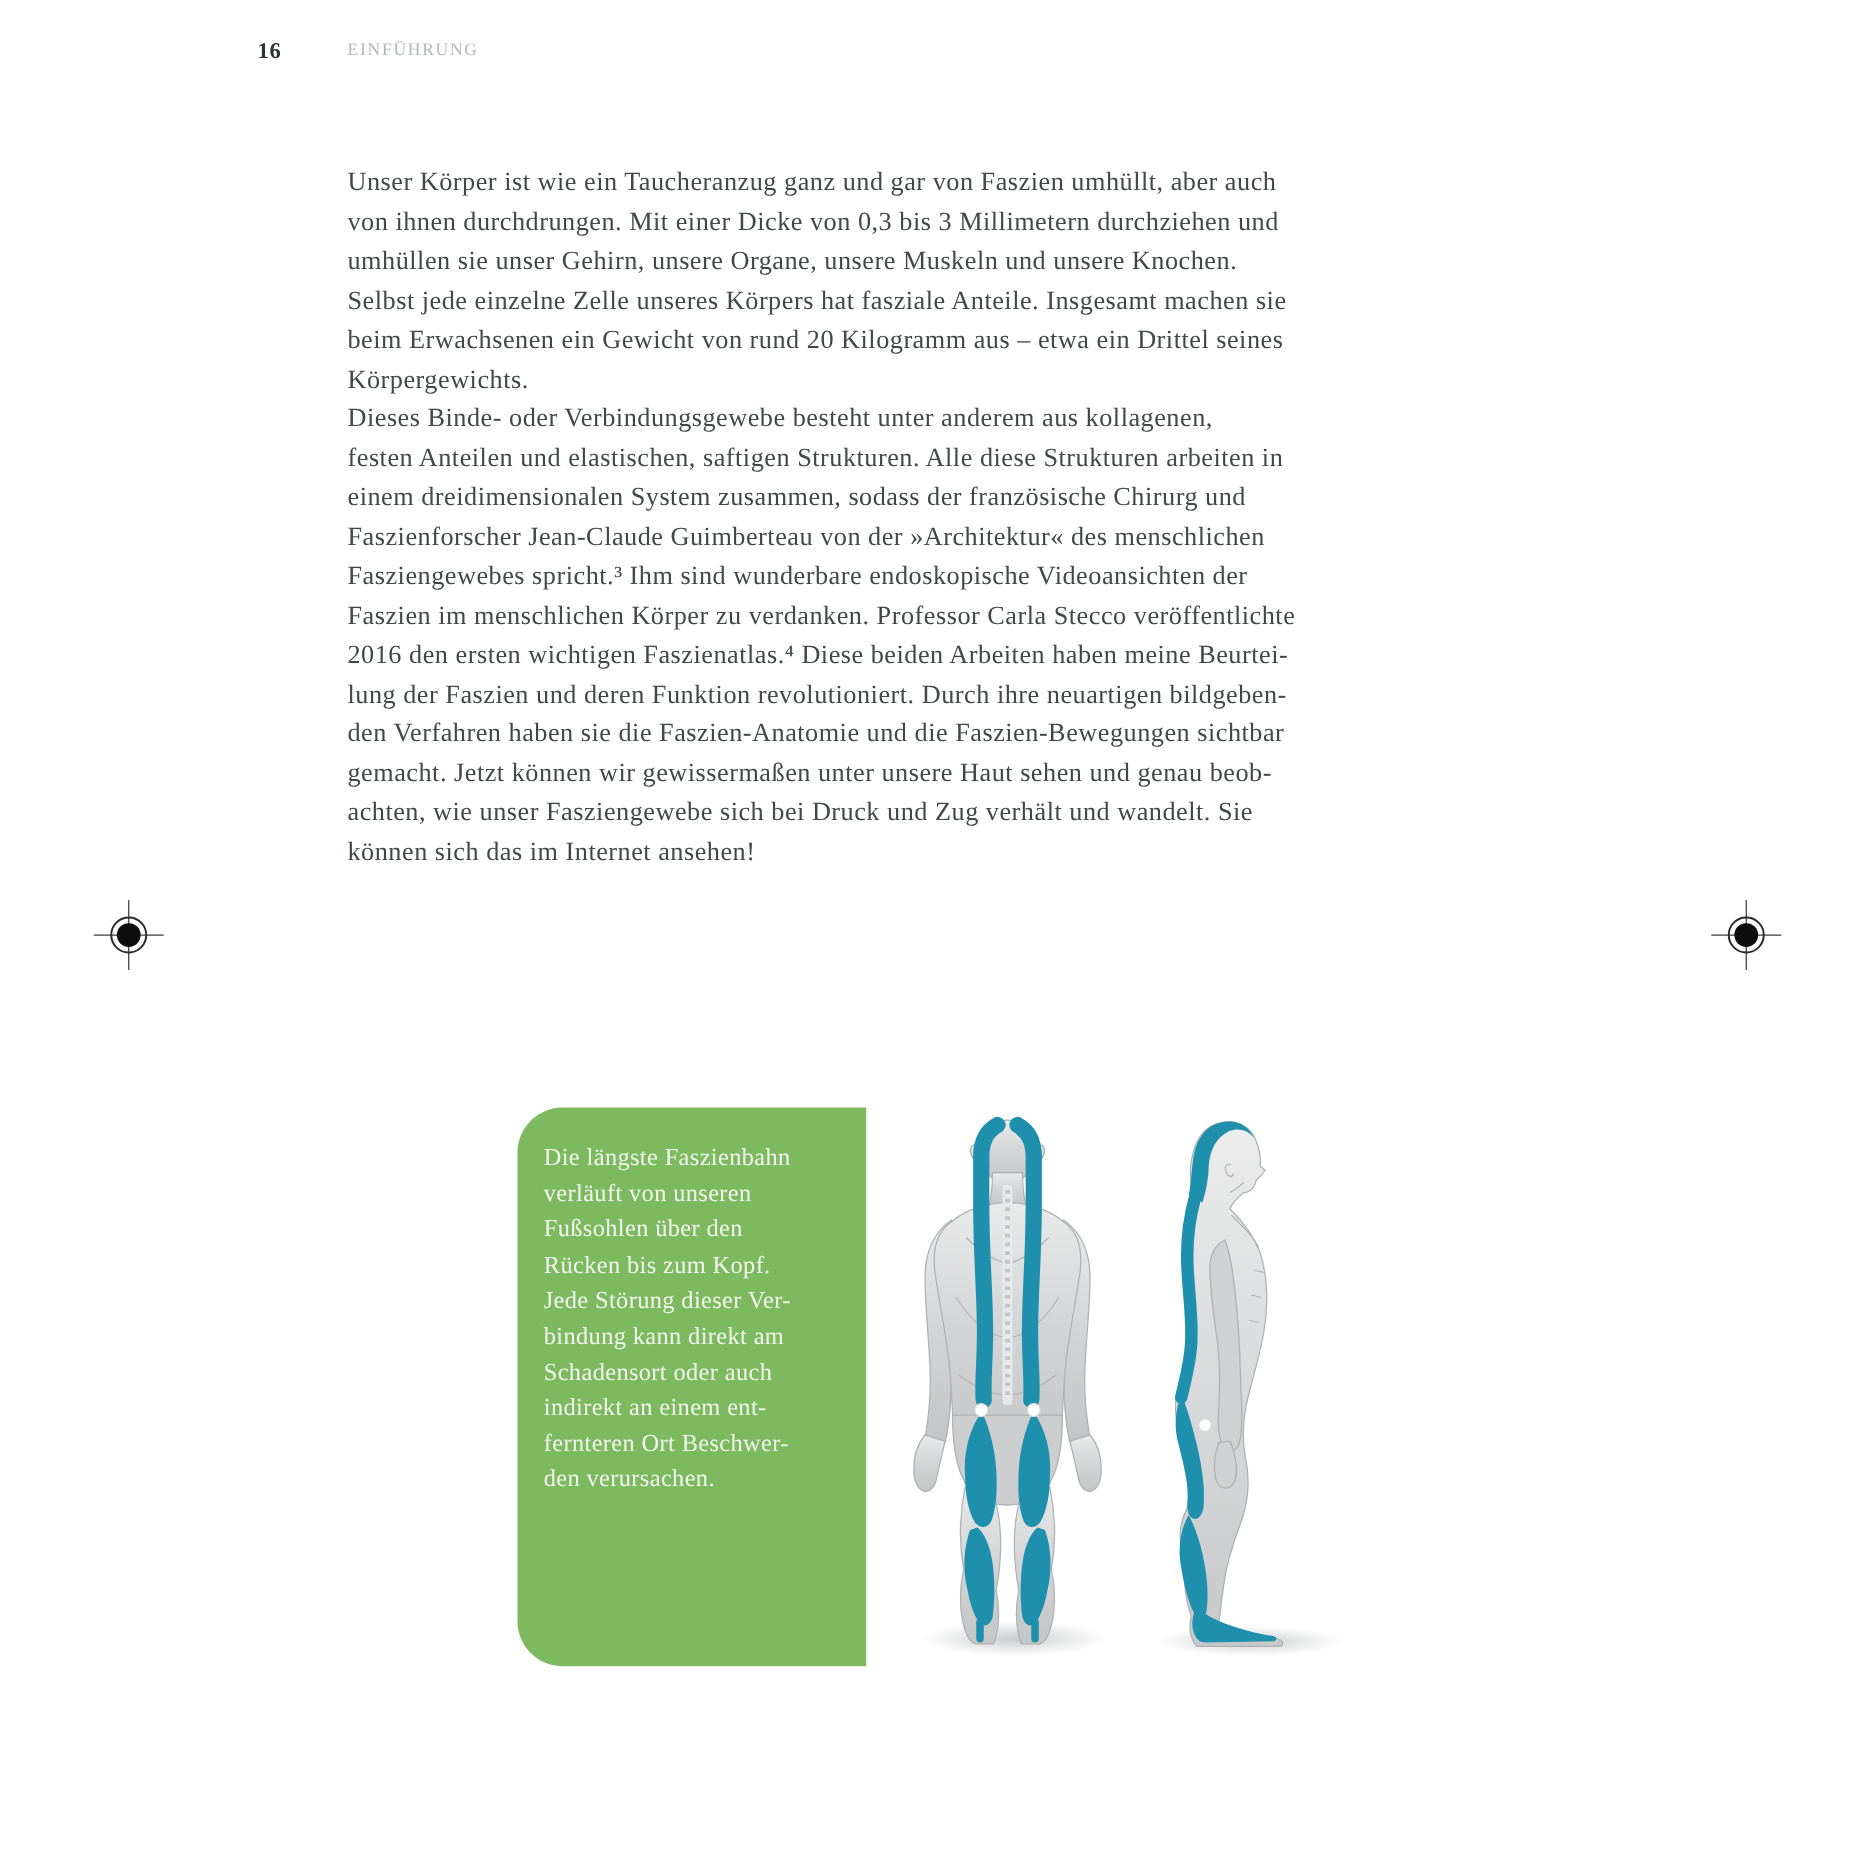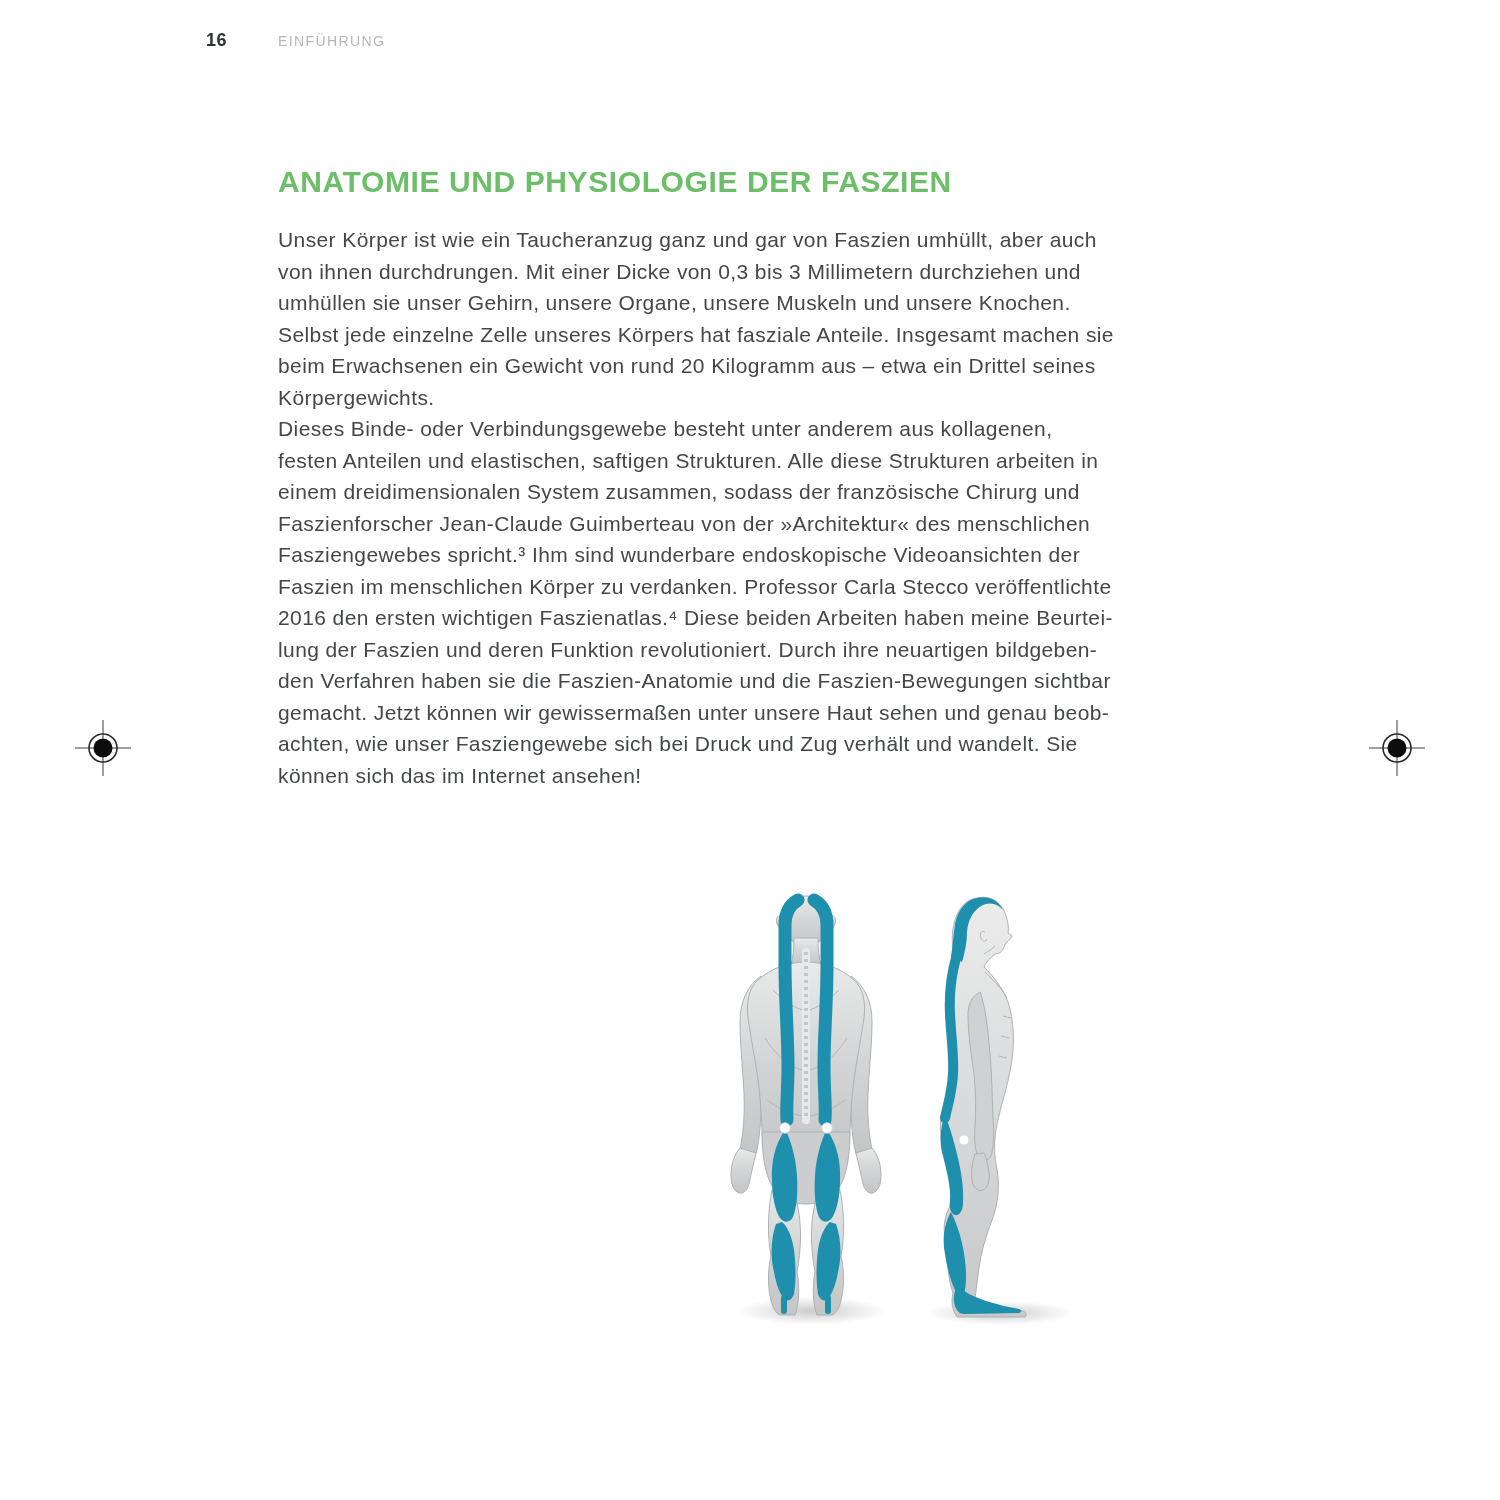--- a/index.html
+++ b/index.html
@@ -1,18 +1,18 @@
 <!DOCTYPE html>
 <html><head>
 <meta charset="utf-8">
 <style>
   html,body{margin:0;padding:0;background:#ffffff;}
   .page{
     position:relative;width:1500px;height:1500px;background:#ffffff;overflow:hidden;
-    font-family:Liberation Sans, sans-serif;
+    font-family:Liberation Serif, serif;
   }
   .pagenum{
     position:absolute;left:206px;top:30px;font-size:18px;font-weight:bold;
     color:#2f3235;letter-spacing:.5px;
   }
   .runhead{
     position:absolute;left:278px;top:33px;font-size:14px;color:#b5b8ba;
     letter-spacing:1.4px;
   }
   .text-col{position:absolute;left:278px;top:130px;width:965px;}
@@ -63,41 +63,52 @@
       <line x1="30" y1="2" x2="30" y2="58" stroke="#3c3c3c" stroke-width="1"></line>
       <circle cx="30" cy="30" r="14" fill="none" stroke="#2b2b2b" stroke-width="1.6"></circle>
       <circle cx="30" cy="30" r="9.5" fill="#0d0d0d"></circle>
     </svg>
   </div>
 
   <span class="pagenum">16</span>
   <span class="runhead">EINFÜHRUNG</span>
 
   <main class="text-col">
-    <h1 class="section-heading">ANATOMIE UND PHYSIOLOGIE DER FASZIEN</h1>
     <p class="body-text">Unser Körper ist wie ein Taucheranzug ganz und gar von Faszien umhüllt, aber auch
 von ihnen durchdrungen. Mit einer Dicke von 0,3 bis 3 Millimetern durchziehen und
 umhüllen sie unser Gehirn, unsere Organe, unsere Muskeln und unsere Knochen.
 Selbst jede einzelne Zelle unseres Körpers hat fasziale Anteile. Insgesamt machen sie
 beim Erwachsenen ein Gewicht von rund 20 Kilogramm aus – etwa ein Drittel seines
 Körpergewichts.</p>
     <p class="body-text">Dieses Binde- oder Verbindungsgewebe besteht unter anderem aus kollagenen,
 festen Anteilen und elastischen, saftigen Strukturen. Alle diese Strukturen arbeiten in
 einem dreidimensionalen System zusammen, sodass der französische Chirurg und
 Faszienforscher Jean-Claude Guimberteau von der »Architektur« des menschlichen
 Fasziengewebes spricht.³ Ihm sind wunderbare endoskopische Videoansichten der
 Faszien im menschlichen Körper zu verdanken. Professor Carla Stecco veröffentlichte
 2016 den ersten wichtigen Faszienatlas.⁴ Diese beiden Arbeiten haben meine Beurtei-
 lung der Faszien und deren Funktion revolutioniert. Durch ihre neuartigen bildgeben-
 den Verfahren haben sie die Faszien-Anatomie und die Faszien-Bewegungen sichtbar
 gemacht. Jetzt können wir gewissermaßen unter unsere Haut sehen und genau beob-
 achten, wie unser Fasziengewebe sich bei Druck und Zug verhält und wandelt. Sie
 können sich das im Internet ansehen!</p>
   </main>
 
+  <aside class="callout">
+    <p class="callout-text">Die längste Faszienbahn
+verläuft von unseren
+Fußsohlen über den
+Rücken bis zum Kopf.
+Jede Störung dieser Ver-
+bindung kann direkt am
+Schadensort oder auch
+indirekt an einem ent-
+fernteren Ort Beschwer-
+den verursachen.</p>
+  </aside>
 
   <div class="shadow shadow-back"></div>
   <div class="shadow shadow-side"></div>
 
   <svg class="fig fig-back" width="160" height="426" viewBox="0 0 160 426">
     <defs>
       <linearGradient id="gb" x1="0" y1="0" x2="0" y2="1">
         <stop offset="0" stop-color="#e9eaea"></stop>
         <stop offset="0.5" stop-color="#d2d4d5"></stop>
         <stop offset="1" stop-color="#c3c5c6"></stop>

